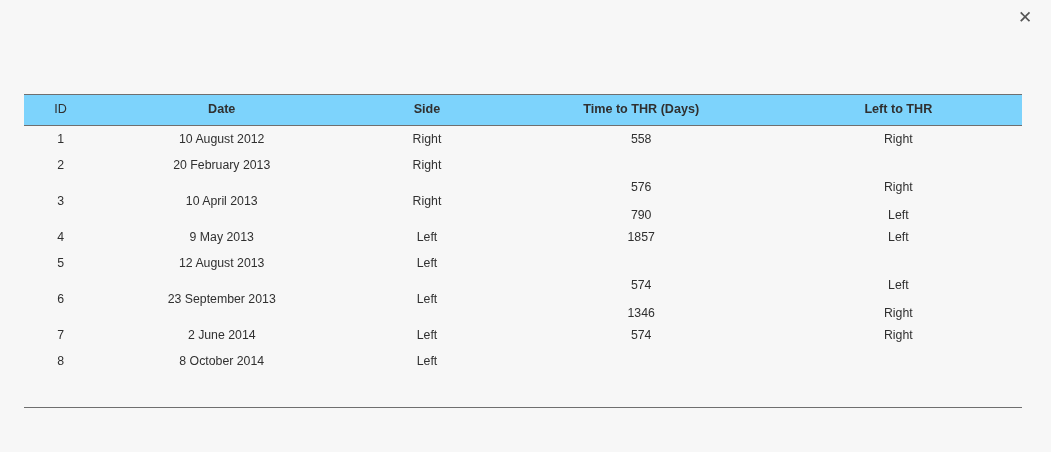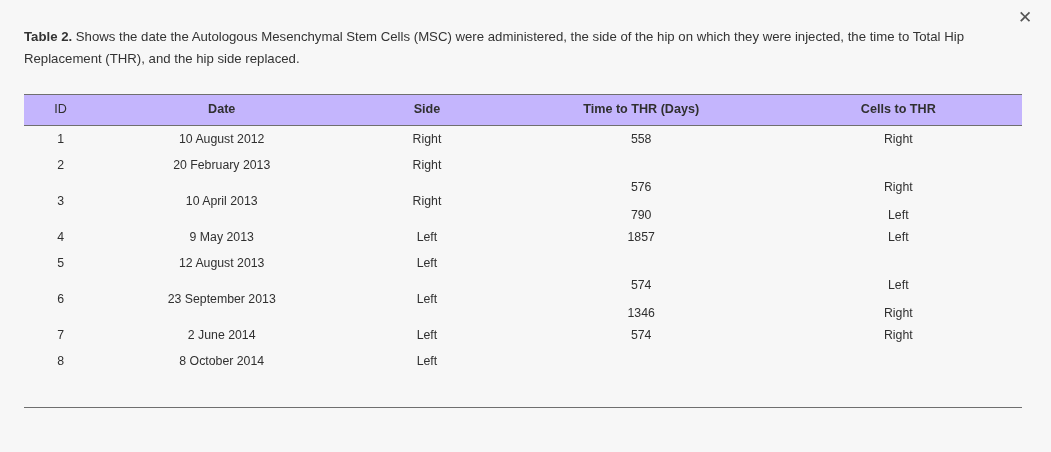--- a/index.html
+++ b/index.html
@@ -58,21 +58,21 @@
     width: 998px;
     font-size: 12.3px;
     color: #303030;
   }
   table.data thead th {
     font-weight: bold;
     font-size: 12.6px;
     padding: 7px 4px 9px 4px;
     border-top: 1px solid #6f6f6f;
     border-bottom: 1px solid #6f6f6f;
-    background: #c4b5fd;
+    background: #7dd3fc;
   }
   table.data thead th.id-col {
     font-weight: normal;
   }
   table.data tbody td {
     padding: 6px 4px;
     text-align: center;
     vertical-align: middle;
     border: none;
   }
@@ -101,33 +101,30 @@
     border-bottom: 1px solid #6f6f6f;
   }
 </style>
 </head>
 <body>
 
 <div class="page">
 
   <div class="close-btn">✕</div>
 
-  <div class="caption">
-    <span class="label">Table 2.</span><span> Shows the date the Autologous Mesenchymal Stem Cells (MSC) were administered, the side of the hip on which they were injected, the time to Total Hip Replacement (THR), and the hip side replaced.</span>
-  </div>
 
   <div class="table-wrap">
     <table class="data">
       <thead>
         <tr>
           <th class="id-col col-id">ID</th>
           <th class="col-date">Date</th>
           <th class="col-side">Side</th>
           <th class="col-thr">Time to THR (Days)</th>
-          <th class="col-sidethr">Cells to THR</th>
+          <th class="col-sidethr">Left to THR</th>
         </tr>
       </thead>
       <tbody id="table-body">
           <tr>
             <td class="col-id">1</td>
             <td class="col-date">10 August 2012</td>
             <td class="col-side">Right</td>
             <td class="col-thr">558</td>
             <td class="col-sidethr">Right</td>
           </tr>

